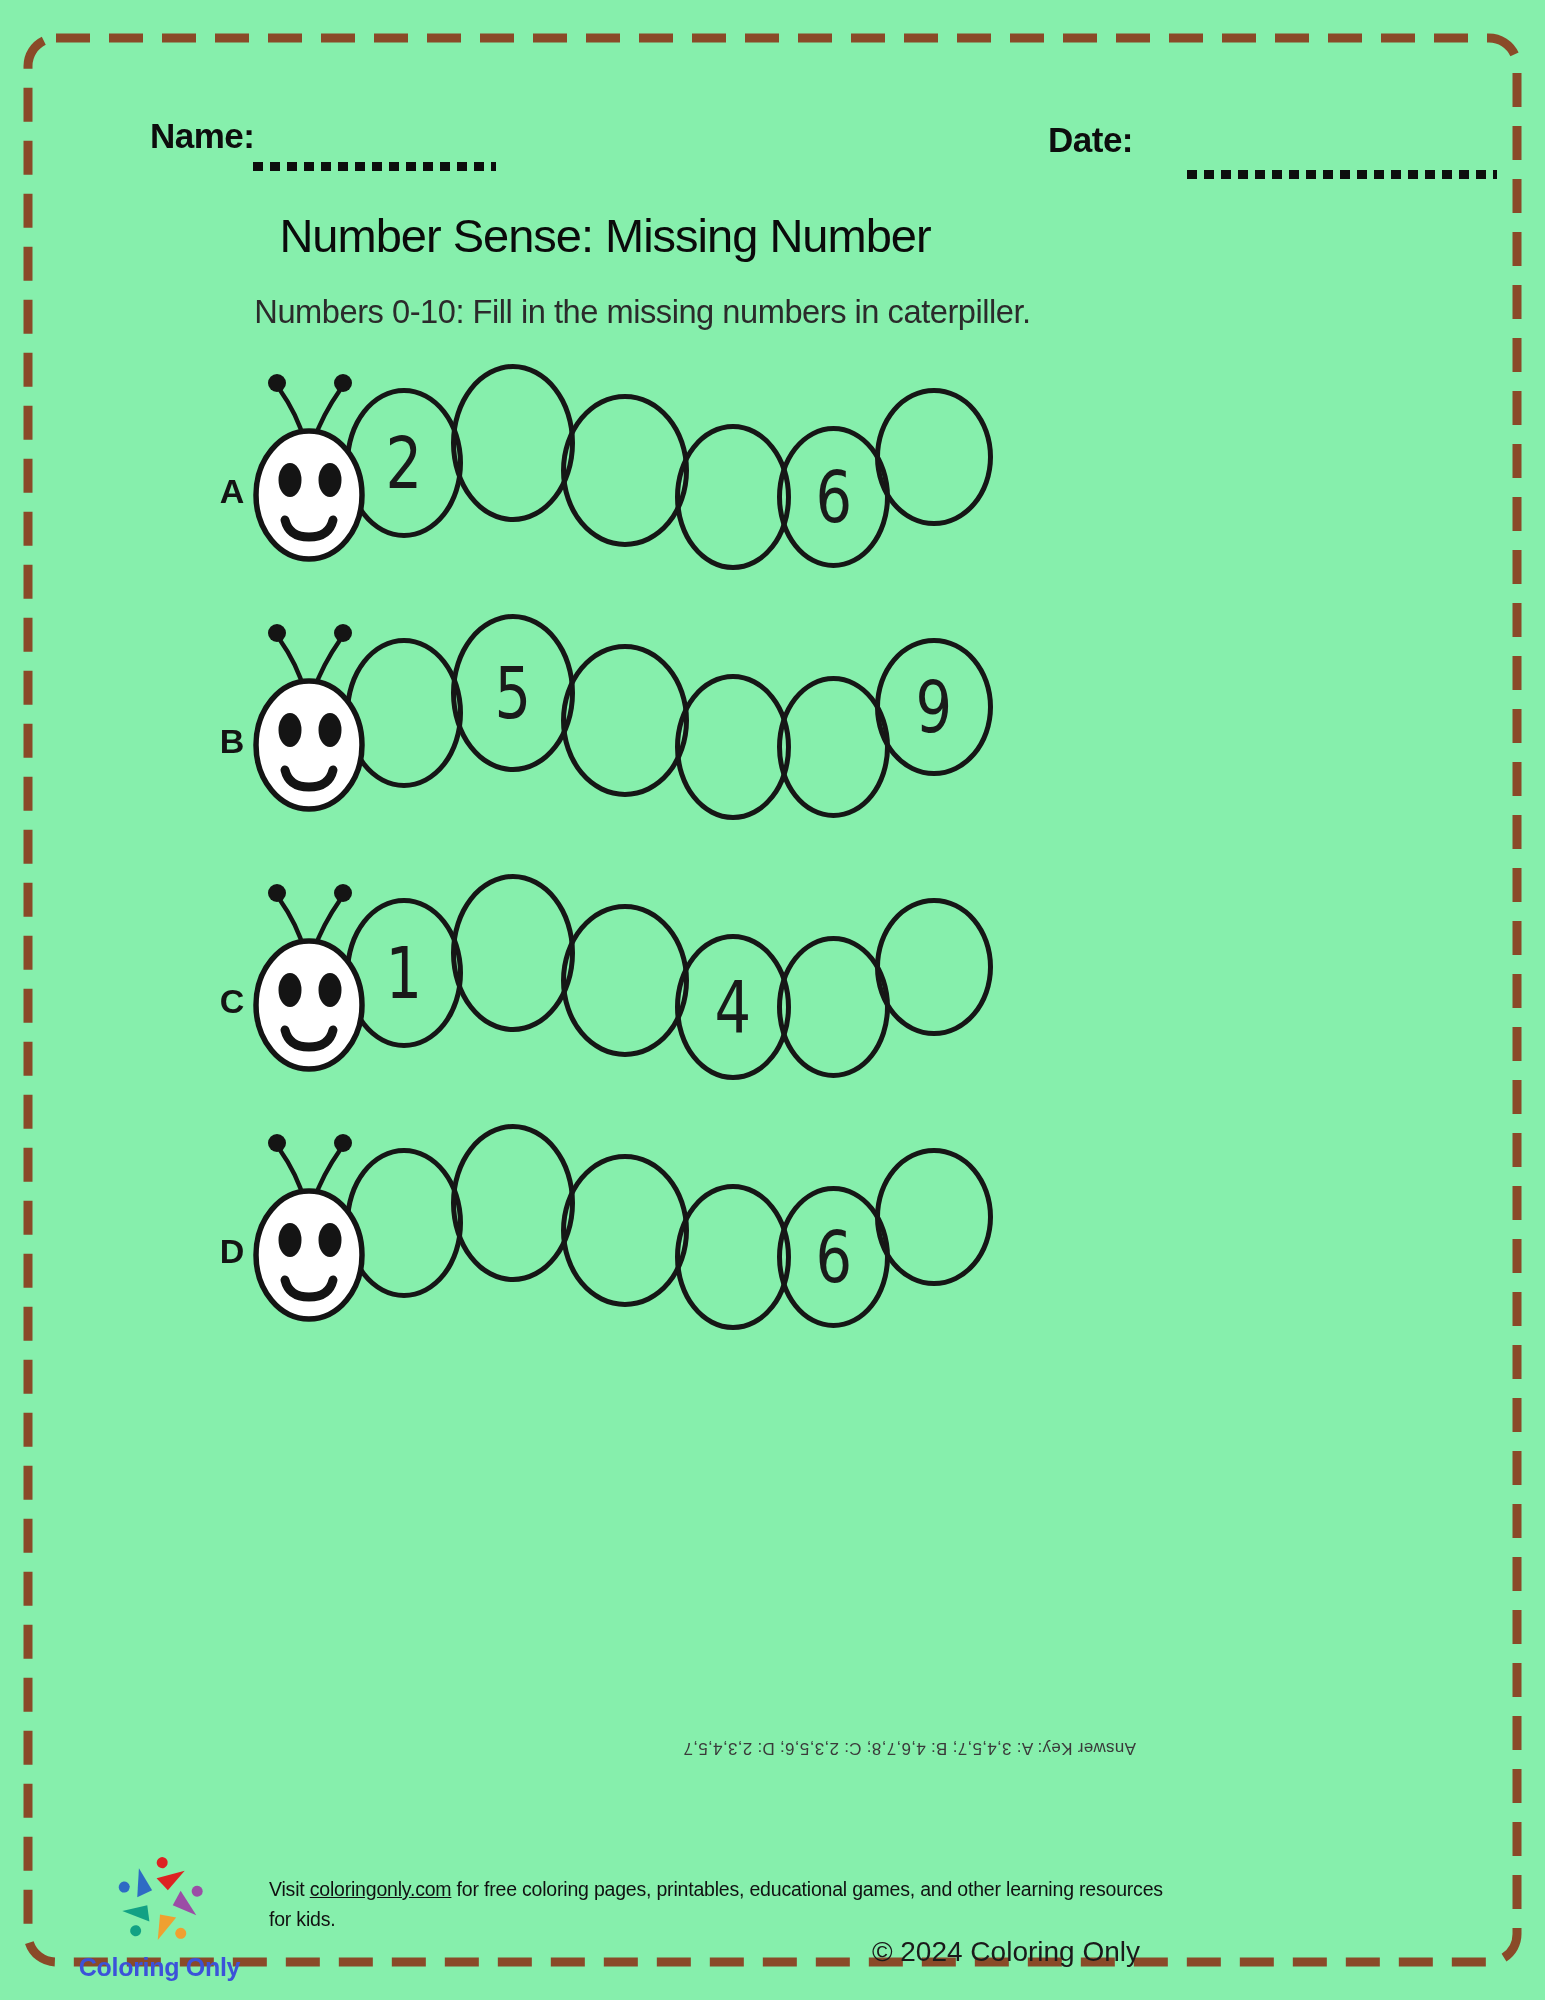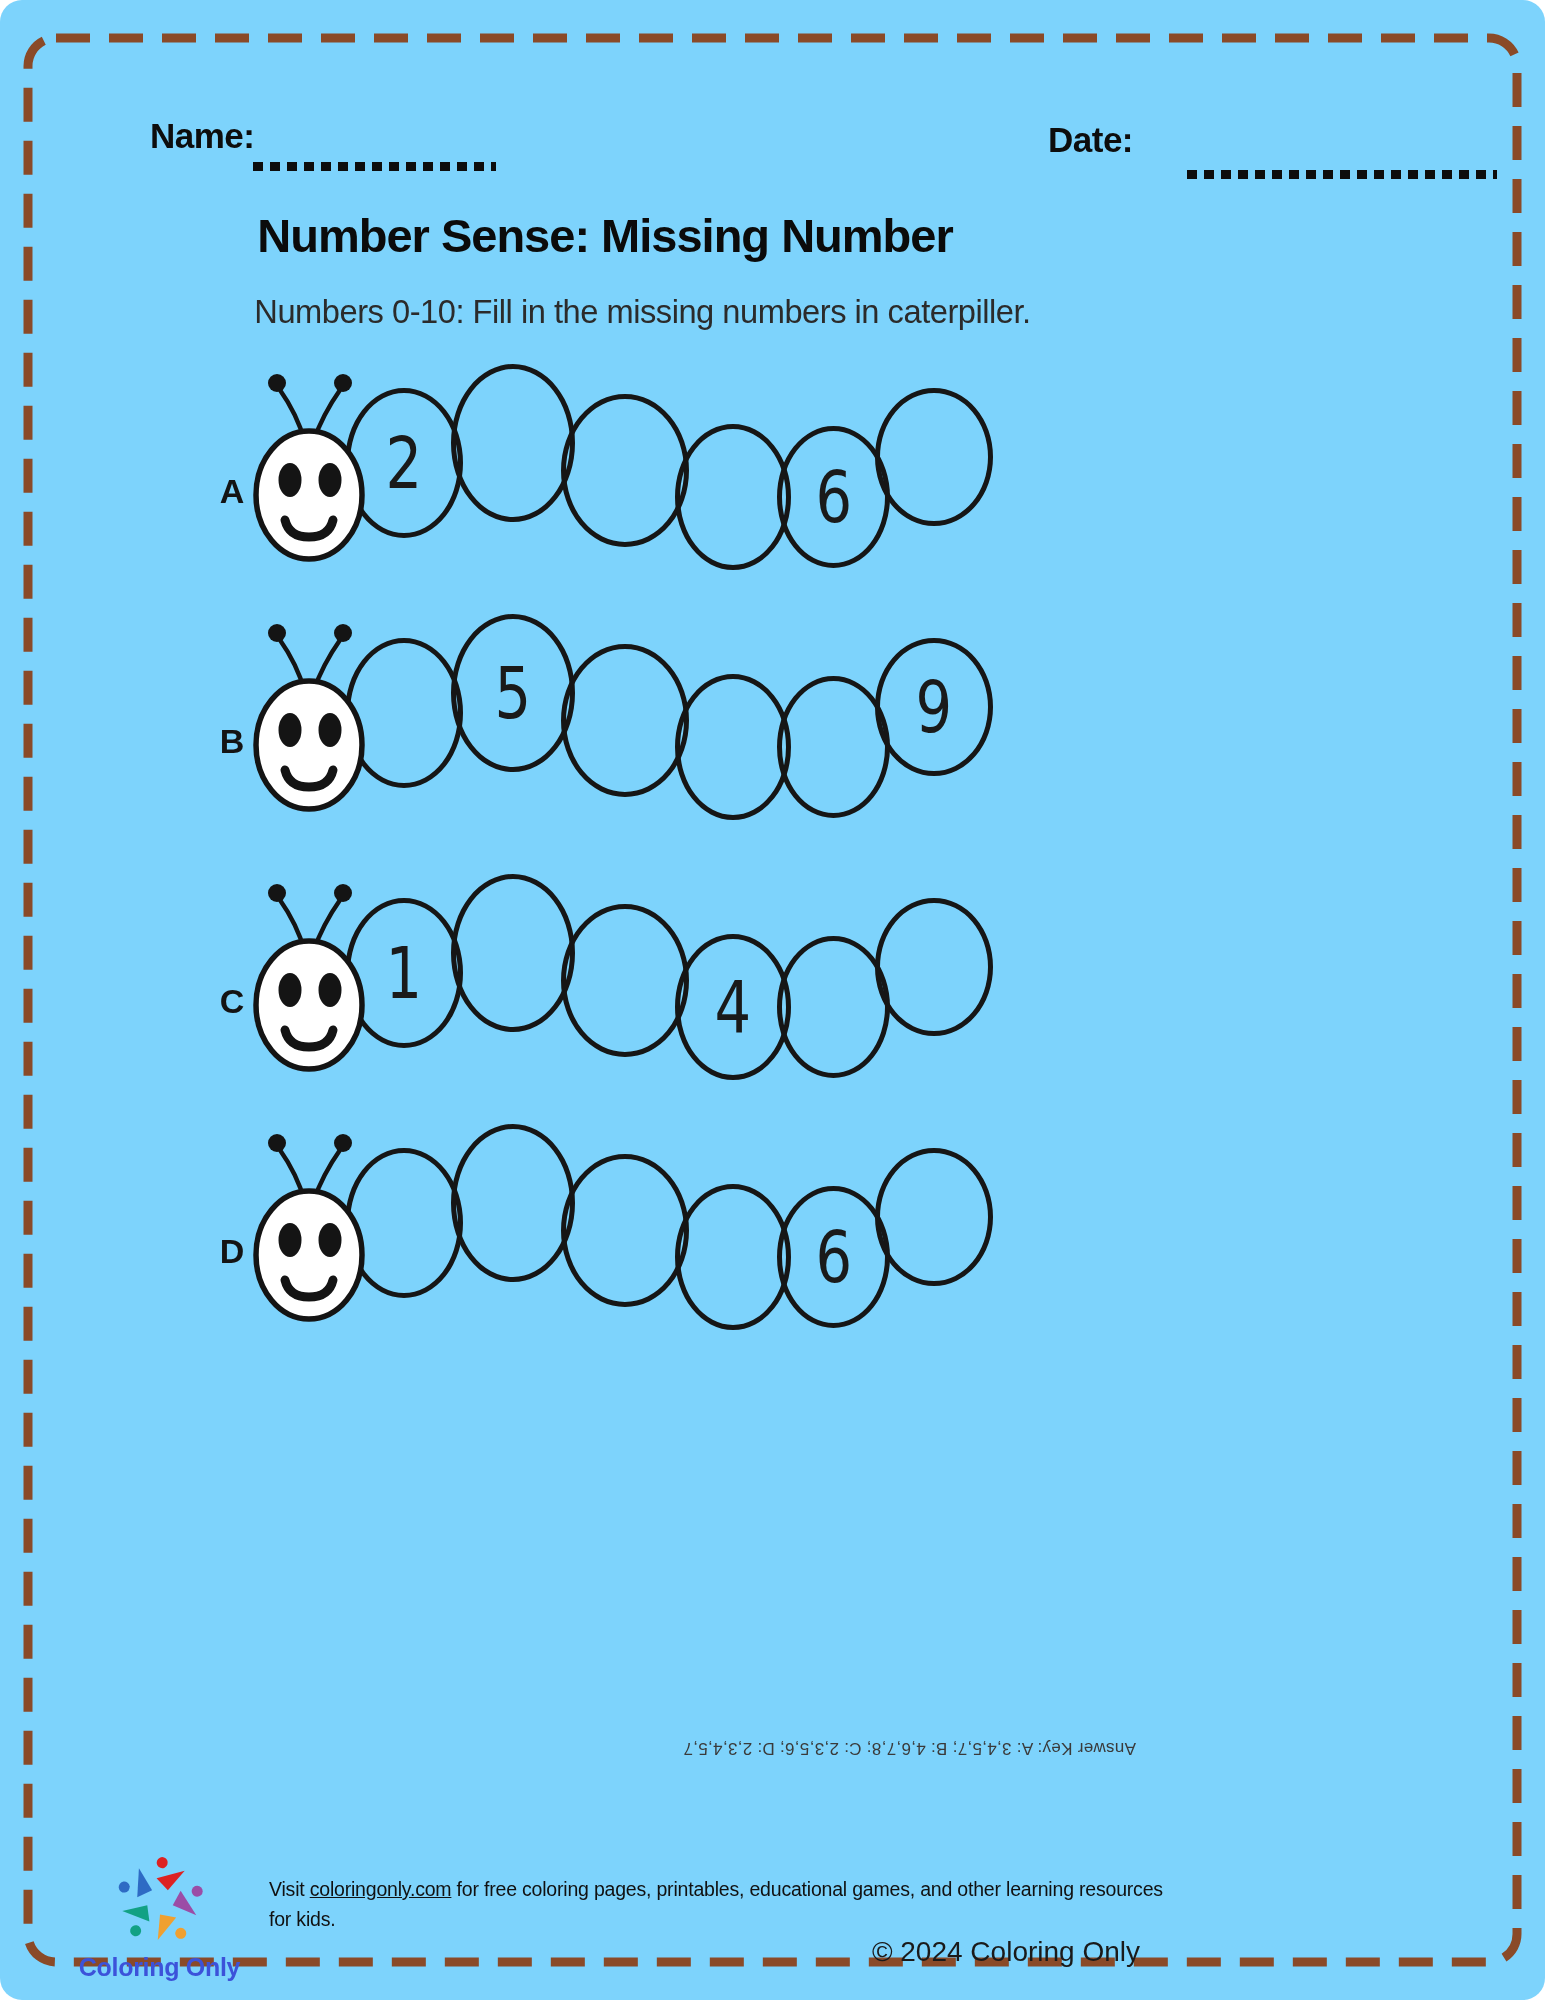--- a/index.html
+++ b/index.html
@@ -1,32 +1,32 @@
 <!DOCTYPE html>
 <html><head>
 <meta charset="utf-8">
 <style>
   * { margin:0; padding:0; box-sizing:border-box; }
   html,body { background:#ffffff; }
   body { font-family:"Liberation Sans", sans-serif; color:#141414; }
-  .page { position:relative; width:1545px; height:2000px; background:#7dd3fc; overflow:hidden;border-radius:22px; }
+  .page { position:relative; width:1545px; height:2000px; background:#86efac; overflow:hidden; }
 
   .border-svg { position:absolute; left:0; top:0; width:1545px; height:2000px; }
 
   
   .field-label { position:absolute; font-weight:bold; font-size:35px; letter-spacing:-0.5px; color:#0d0d0d; }
   .name-label { left:150px; top:116px; }
   .date-label { left:1048px; top:120px; }
   .dotline { position:absolute; height:9px;
              background:repeating-linear-gradient(90deg,#0d0d0d 0 10px,transparent 10px 17px); }
   .name-dots { left:253px; top:162px; width:243px; }
   .date-dots { left:1187px; top:170px; width:310px; }
 
   .title { position:absolute; left:0; top:208px; width:1210px; text-align:center;
-           font-size:47px; font-weight:bold; letter-spacing:-1px; color:#0b0b0b; }
+           font-size:47px; font-weight:normal; letter-spacing:-1px; color:#0b0b0b; }
   .subtitle { position:absolute; left:0; top:292px; width:1285px; text-align:center;
               font-size:34px; font-weight:400; letter-spacing:-0.5px; color:#2b2b2b;
               transform:scaleX(0.96); transform-origin:center; }
 
   
   .cat-row { position:absolute; left:255px; width:740px; height:235px; }
   .row-a { top:380px; } .row-b { top:630px; } .row-c { top:890px; } .row-d { top:1140px; }
   .row-label { position:absolute; left:-40px; top:92px; width:34px; text-align:center;
                font-size:34px; font-weight:bold; color:#141414; }
   .head-svg { position:absolute; left:-8px; top:-12px; z-index:3; }

